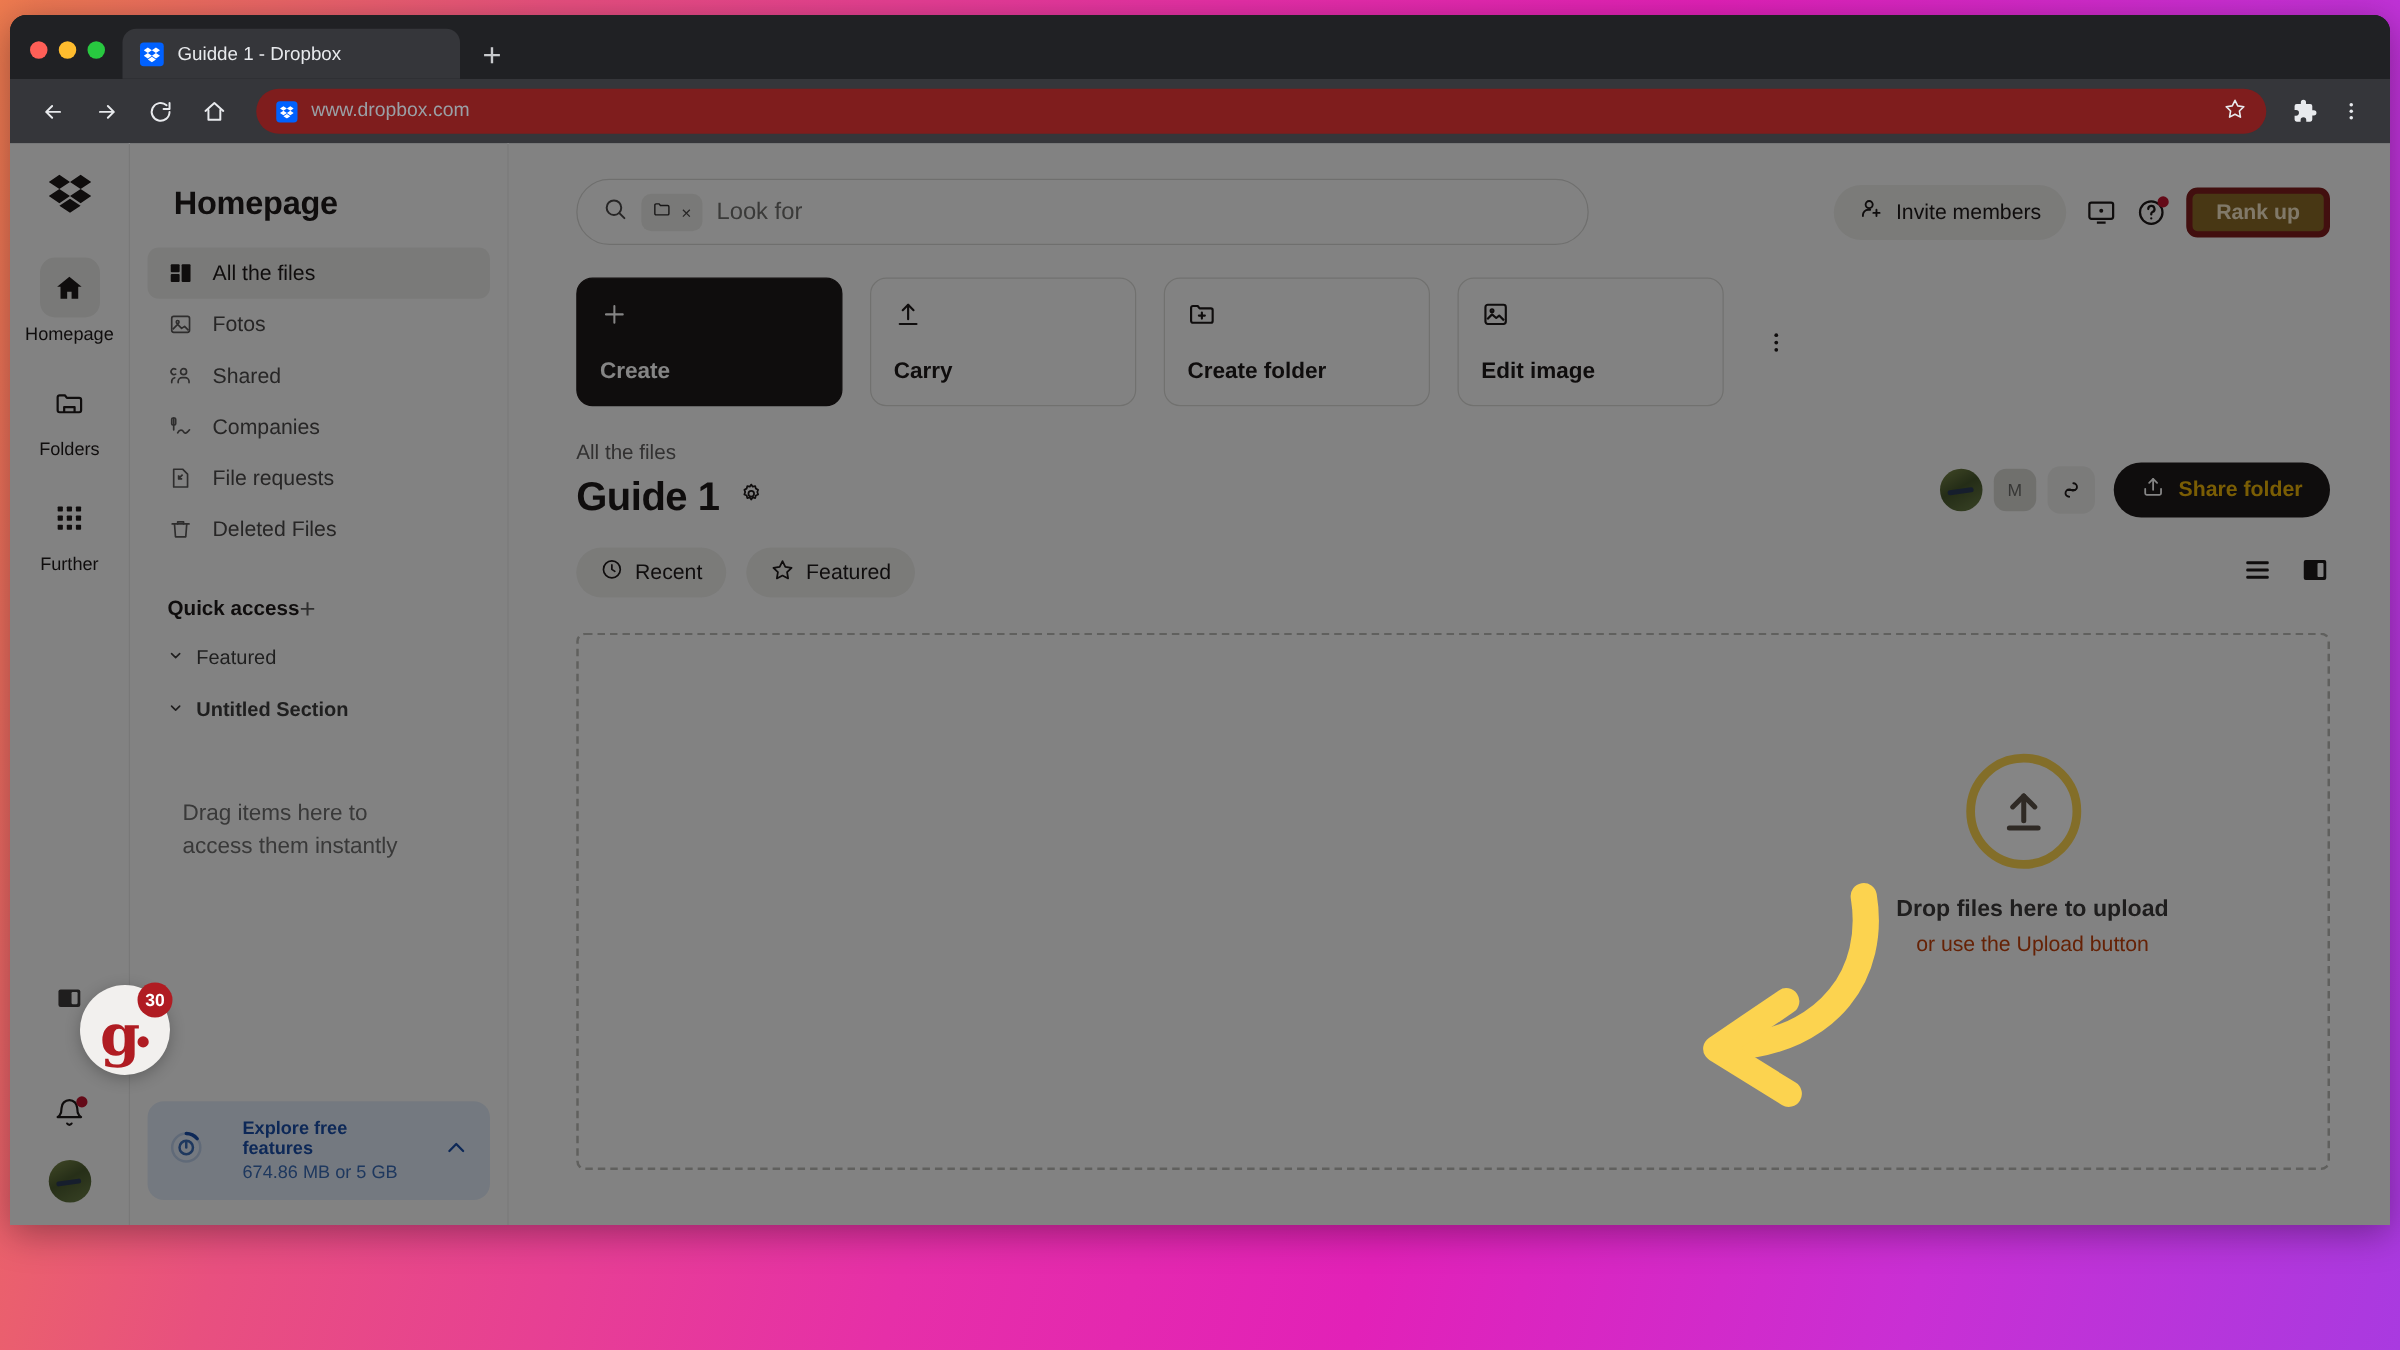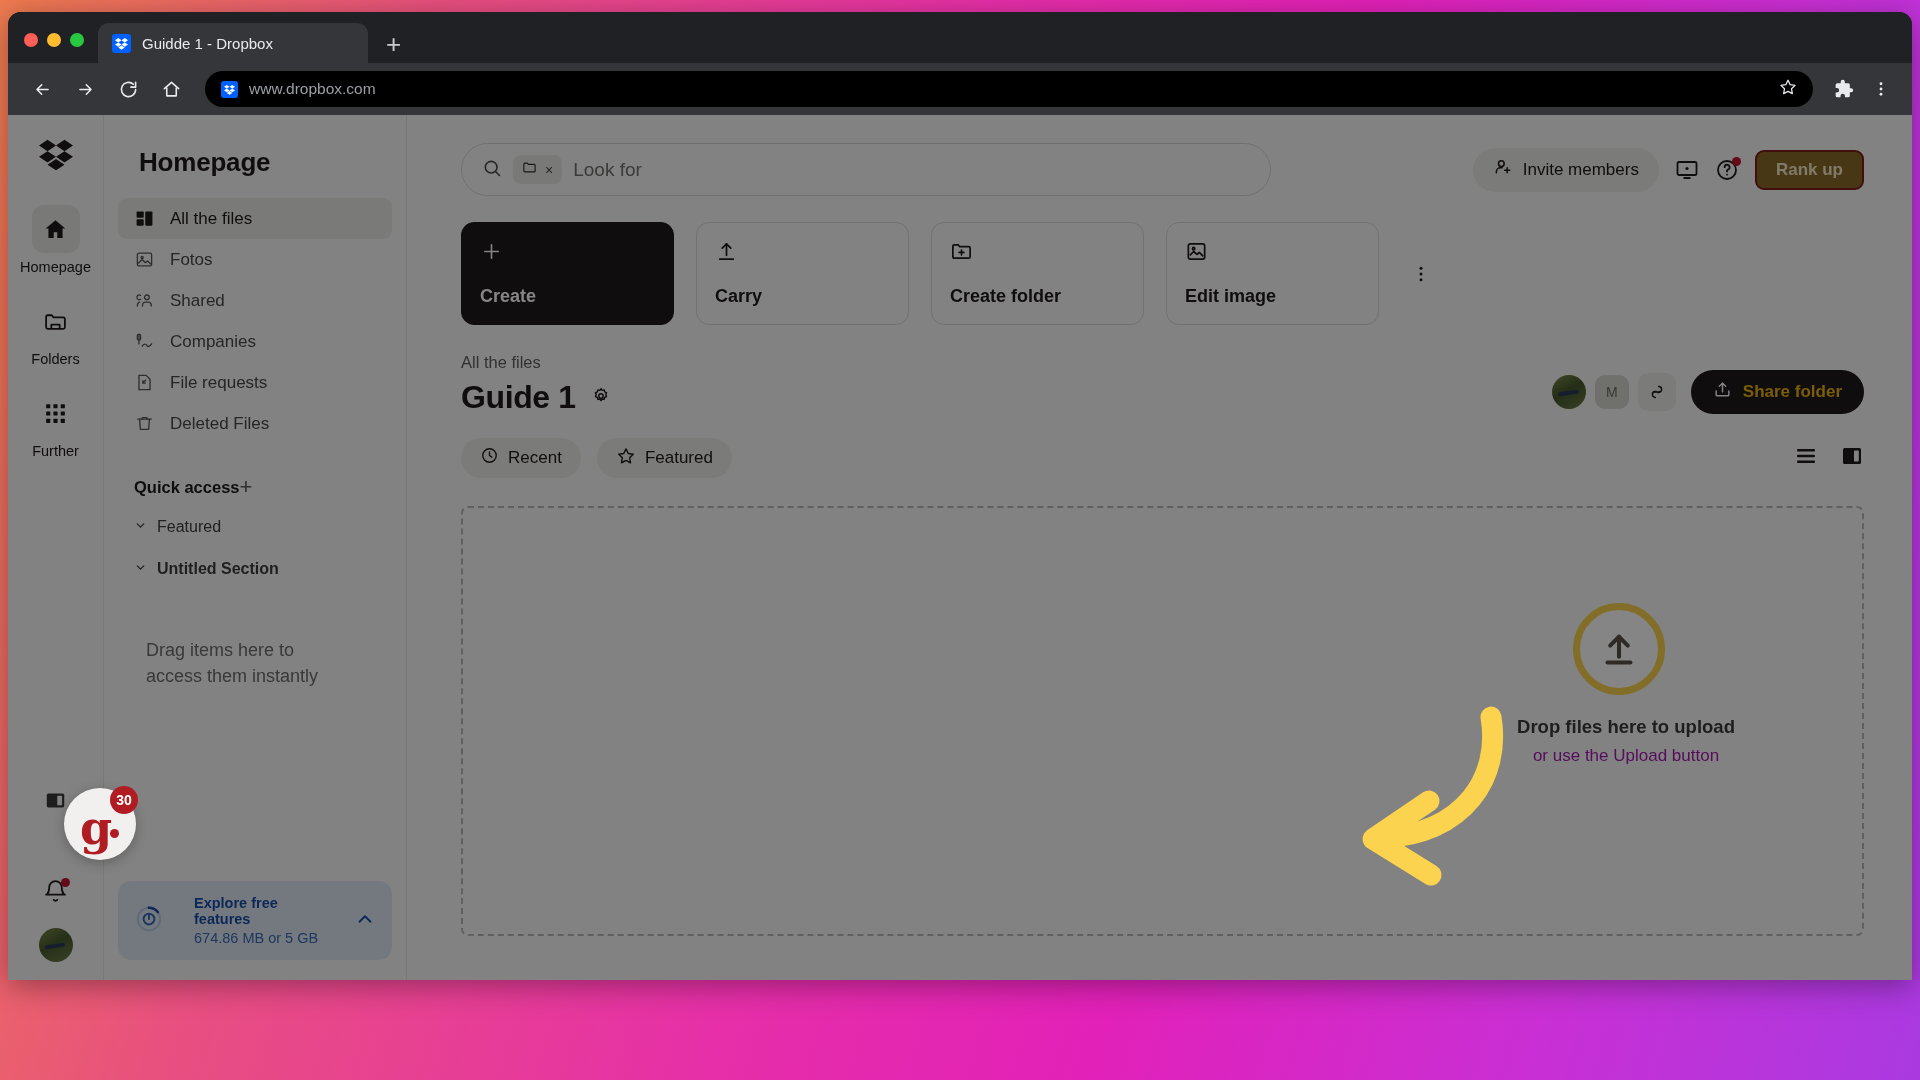--- a/index.html
+++ b/index.html
@@ -60,21 +60,21 @@
   .toolbar {
     height: 52px; background: #35363a;
     display: flex; align-items: center; padding: 0 16px; gap: 7px;
   }
   .navbtn {
     width: 36px; height: 36px; border-radius: 50%;
     display: flex; align-items: center; justify-content: center;
     color: #e8eaed; flex: none;
   }
   .omnibox {
-    flex: 1; height: 36px; background: #000000; border-radius: 18px;
+    flex: 1; height: 36px; background: #7f1d1d; border-radius: 18px;
     display: flex; align-items: center; gap: 11px; padding: 0 16px;
     margin: 0 9px;
   }
   .omni-fav {
     width: 17px; height: 17px; border-radius: 3px; background: #0061ff;
     display: flex; align-items: center; justify-content: center; flex: none;
   }
   .omni-url { color: #9aa0a6; font-size: 15.5px; }
   .omni-star { margin-left: auto; color: #e8eaed; }
   .tb-icon { color: #e8eaed; width: 30px; display:flex; align-items:center; justify-content:center; flex:none; }
@@ -197,21 +197,21 @@
     background: #ebebe8; border-radius: 22px; height: 44px;
     padding: 0 20px; font-size: 17px; font-weight: 500; color: #1e1919;
     cursor: pointer;
   }
   .ticon { color: #1e1919; cursor: pointer; position: relative; display:flex; }
   .help-dot {
     position: absolute; right: -2px; top: -1px; width: 9px; height: 9px;
     border-radius: 50%; background: #c0152f;
   }
   .rankup {
-    background: #8a6a28; color: #f7e9c9; border: 2px solid #7f1d1d;
+    background: #8a6a28; color: #f7e9c9; border: 5px solid #7f1d1d;
     border-radius: 9px; height: 40px; padding: 0 19px;
     display: flex; align-items: center; font-size: 17px; font-weight: 700;
     cursor: pointer;
   }
 
   .cards { display: flex; align-items: center; gap: 22px; padding: 26px 0 0 24px; }
   .card {
     width: 213px; height: 103px; border: 1px solid #d8d8d5; border-radius: 13px;
     padding: 17px 18px; display: flex; flex-direction: column;
     justify-content: space-between; cursor: pointer; background: #fafafa;
@@ -269,21 +269,21 @@
     background: #fff; border: 7px solid #fcd34f;
     display: flex; align-items: center; justify-content: center;
     position: absolute; left: 1110px; top: 95px;
   }
   .dz-t1 {
     position: absolute; left: 1048px; top: 208px; width: 230px; text-align: center;
     font-size: 18.5px; font-weight: 700; color: #3d3b3b;
   }
   .dz-t2 {
     position: absolute; left: 1048px; top: 238px; width: 230px; text-align: center;
-    font-size: 17px; color: #a21caf;
+    font-size: 17px; color: #c2410c;
   }
 
   
   #guidde {
     position: absolute; left: 56px; bottom: 120px; z-index: 60;
     width: 72px; height: 72px; border-radius: 50%;
     background: #f2f0ee; display: flex; align-items: center; justify-content: center;
     box-shadow: 0 3px 12px rgba(0,0,0,.25);
   }
   #guidde .g {

